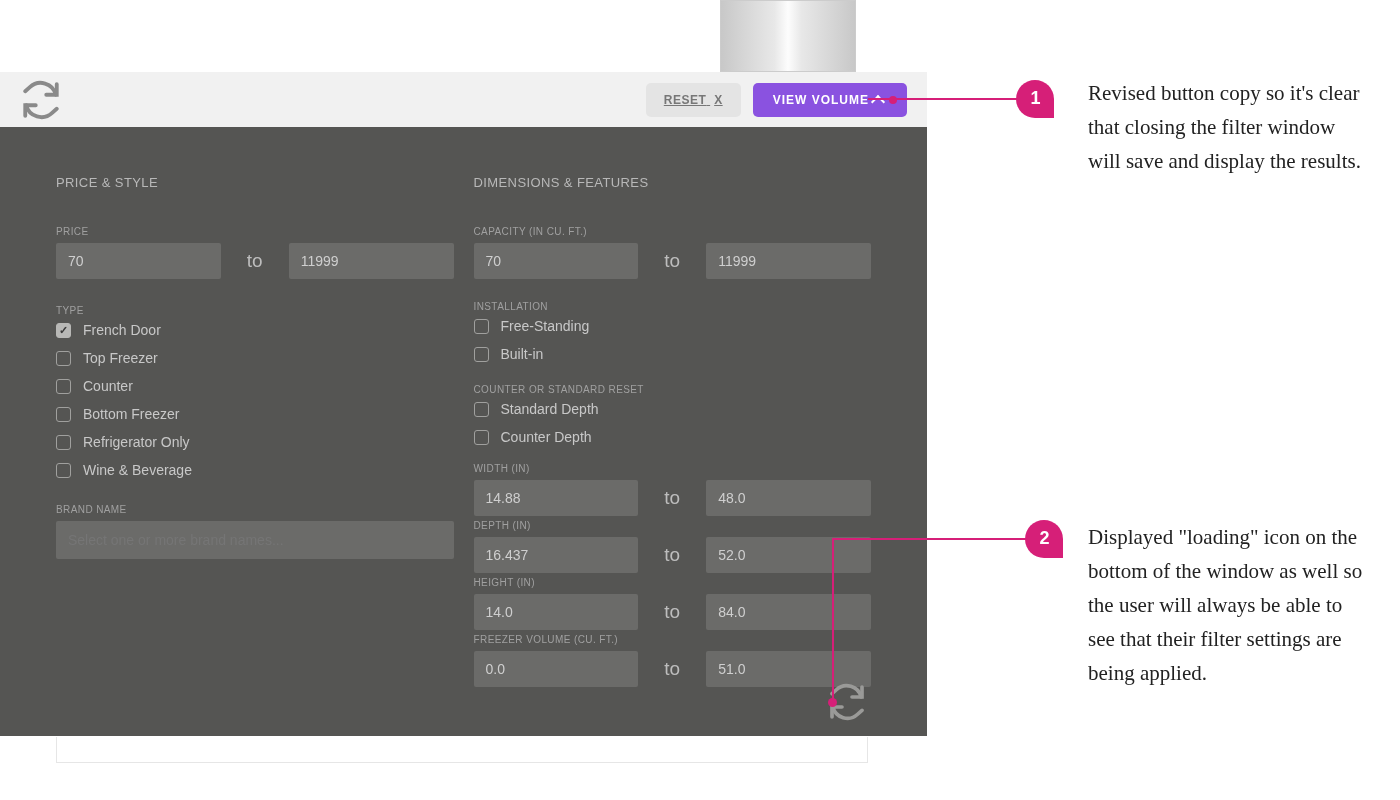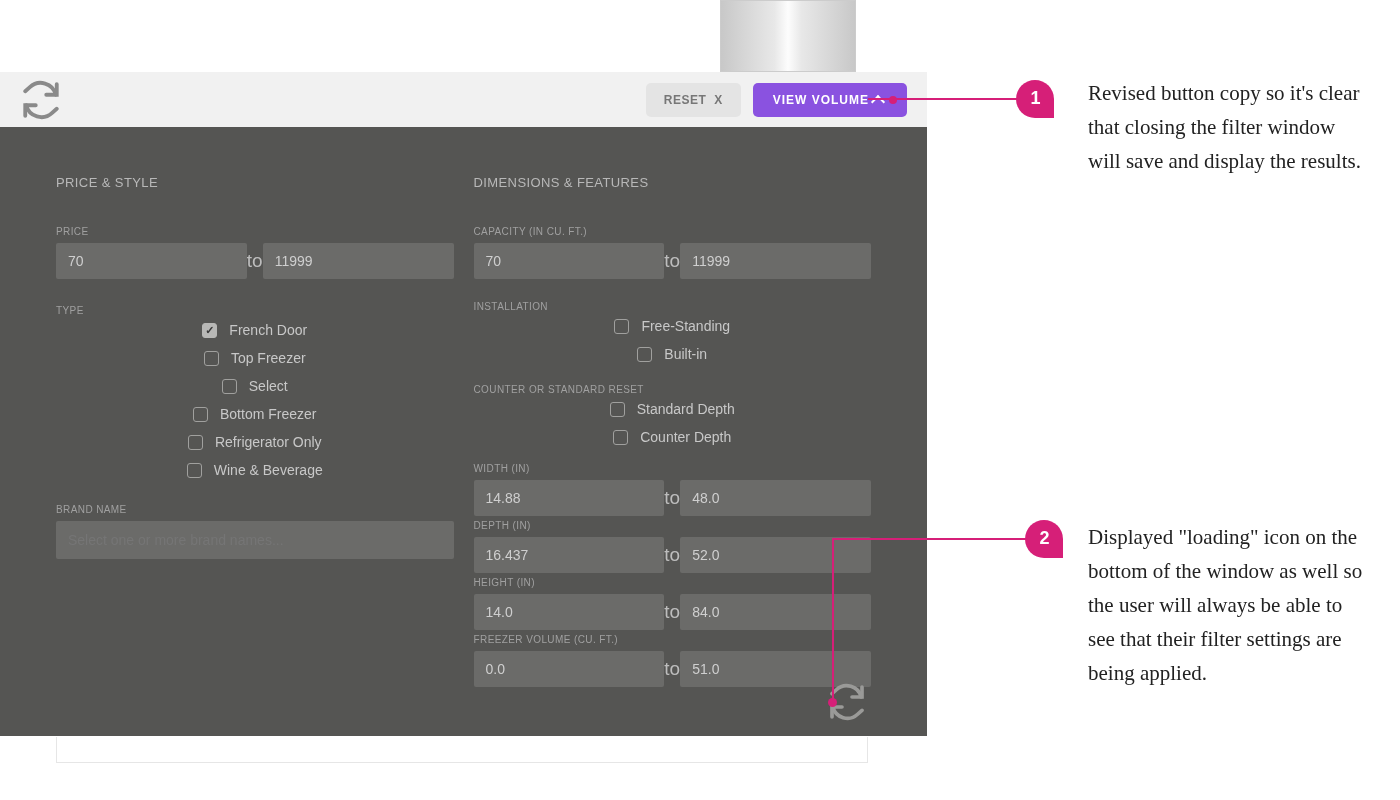--- a/index.html
+++ b/index.html
@@ -35,20 +35,21 @@
     background: #e4e4e4;
     color: #777;
     border: none;
     border-radius: 5px;
     font-size: 12px;
     letter-spacing: .5px;
     font-weight: 600;
     padding: 10px 18px;
     margin-right: 12px;
     cursor: pointer;
+    text-decoration: underline;
   }
   .btn-reset .x { margin-left: 4px; font-weight: 700; }
   .btn-view {
     background: #8a52e0;
     color: #fff;
     border: none;
     border-radius: 5px;
     font-size: 12px;
     letter-spacing: 1px;
     font-weight: 700;
@@ -88,34 +89,34 @@
     font-weight: 500;
     color: #b8b8b8;
     margin-bottom: 36px;
   }
   .field-label {
     font-size: 10px;
     letter-spacing: .4px;
     color: #a0a0a0;
     margin: 4px 0 6px 0;
   }
-  .range-row { display: flex; align-items: center; gap: 0; }
+  .range-row { display: flex; align-items: center; gap: 26px; }
   .range-row input {
     flex: 1;
     background: #6b6b69;
     border: none;
     color: #cfcfcf;
     font-size: 14px;
     padding: 10px 12px;
     border-radius: 2px;
     min-width: 0;
   }
   .range-row .to { font-size: 19px; color: #bdbdbd; }
 
-  .check-list { display: flex; flex-direction: column; gap: 12px; margin-top: 6px; align-items: center; }
+  .check-list { display: flex; flex-direction: column; gap: 12px; margin-top: 6px; }
   .check-item { display: flex; align-items: center; gap: 12px; font-size: 14px; color: #c8c8c8; cursor: pointer; }
   .checkbox {
     width: 15px; height: 15px;
     border: 1px solid #a0a09e;
     border-radius: 3px;
     display: inline-flex; align-items: center; justify-content: center;
     font-size: 11px; color: #333;
     background: transparent;
   }
   .checkbox.checked { background: #b8b8b6; border-color:#b8b8b6; }
@@ -222,21 +223,21 @@
           <label class="check-item">
             <span class="checkbox checked"></span>
             <span>French Door</span>
           </label>
           <label class="check-item">
             <span class="checkbox"></span>
             <span>Top Freezer</span>
           </label>
           <label class="check-item">
             <span class="checkbox"></span>
-            <span>Select</span>
+            <span>Counter</span>
           </label>
           <label class="check-item">
             <span class="checkbox"></span>
             <span>Bottom Freezer</span>
           </label>
           <label class="check-item">
             <span class="checkbox"></span>
             <span>Refrigerator Only</span>
           </label>
           <label class="check-item">

